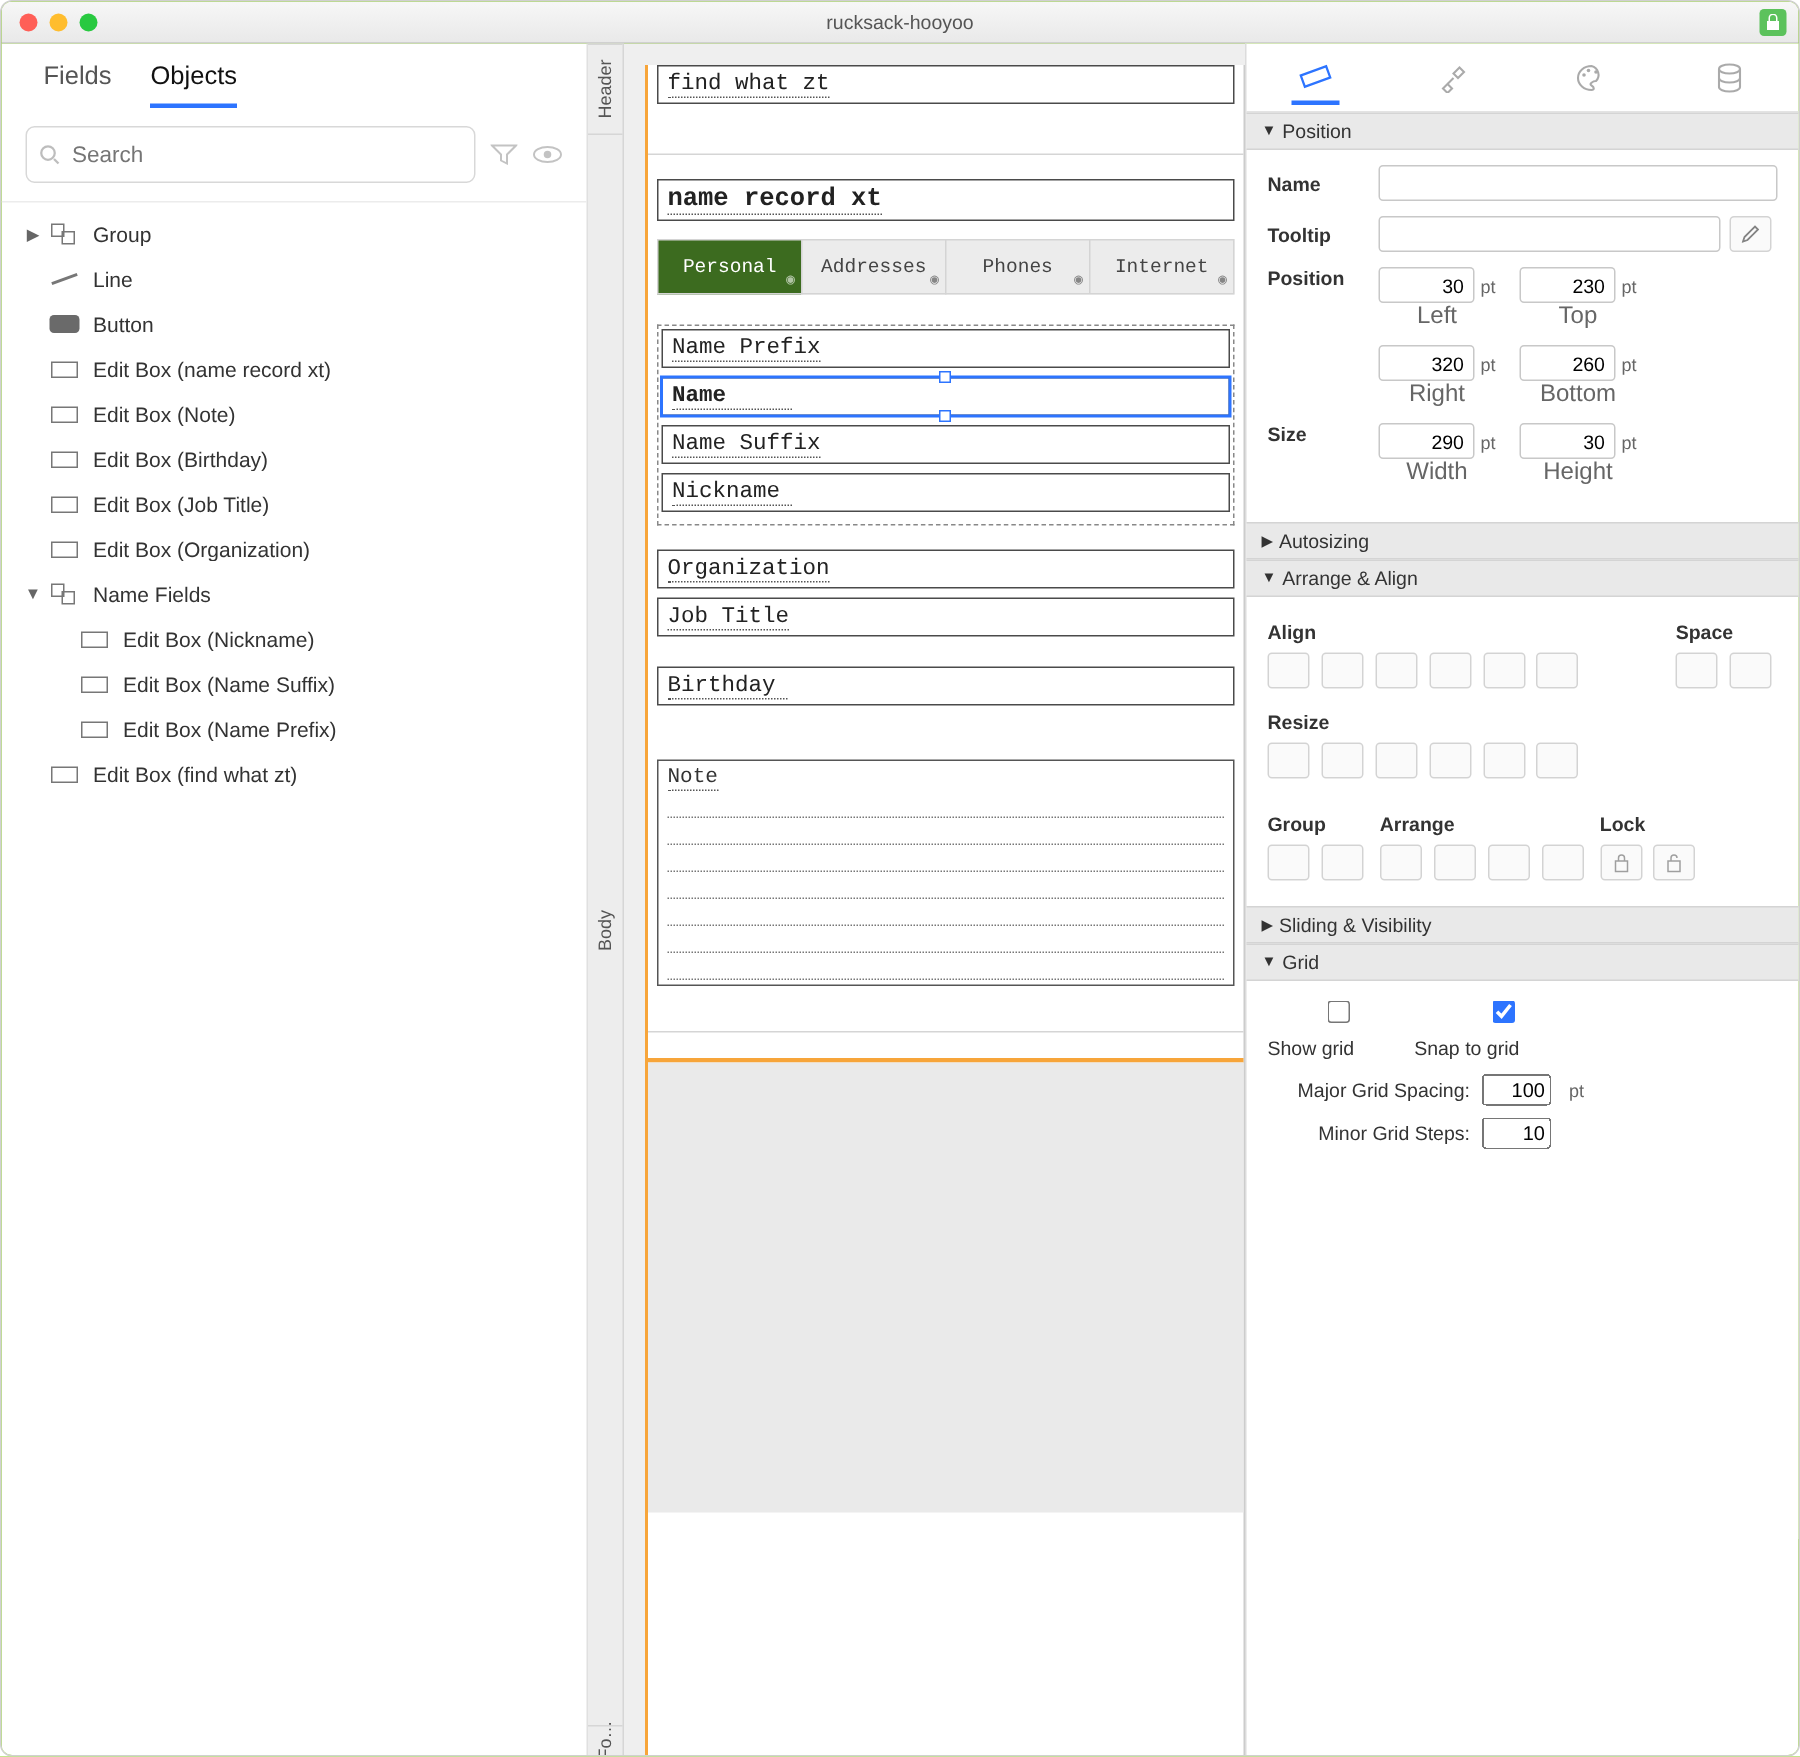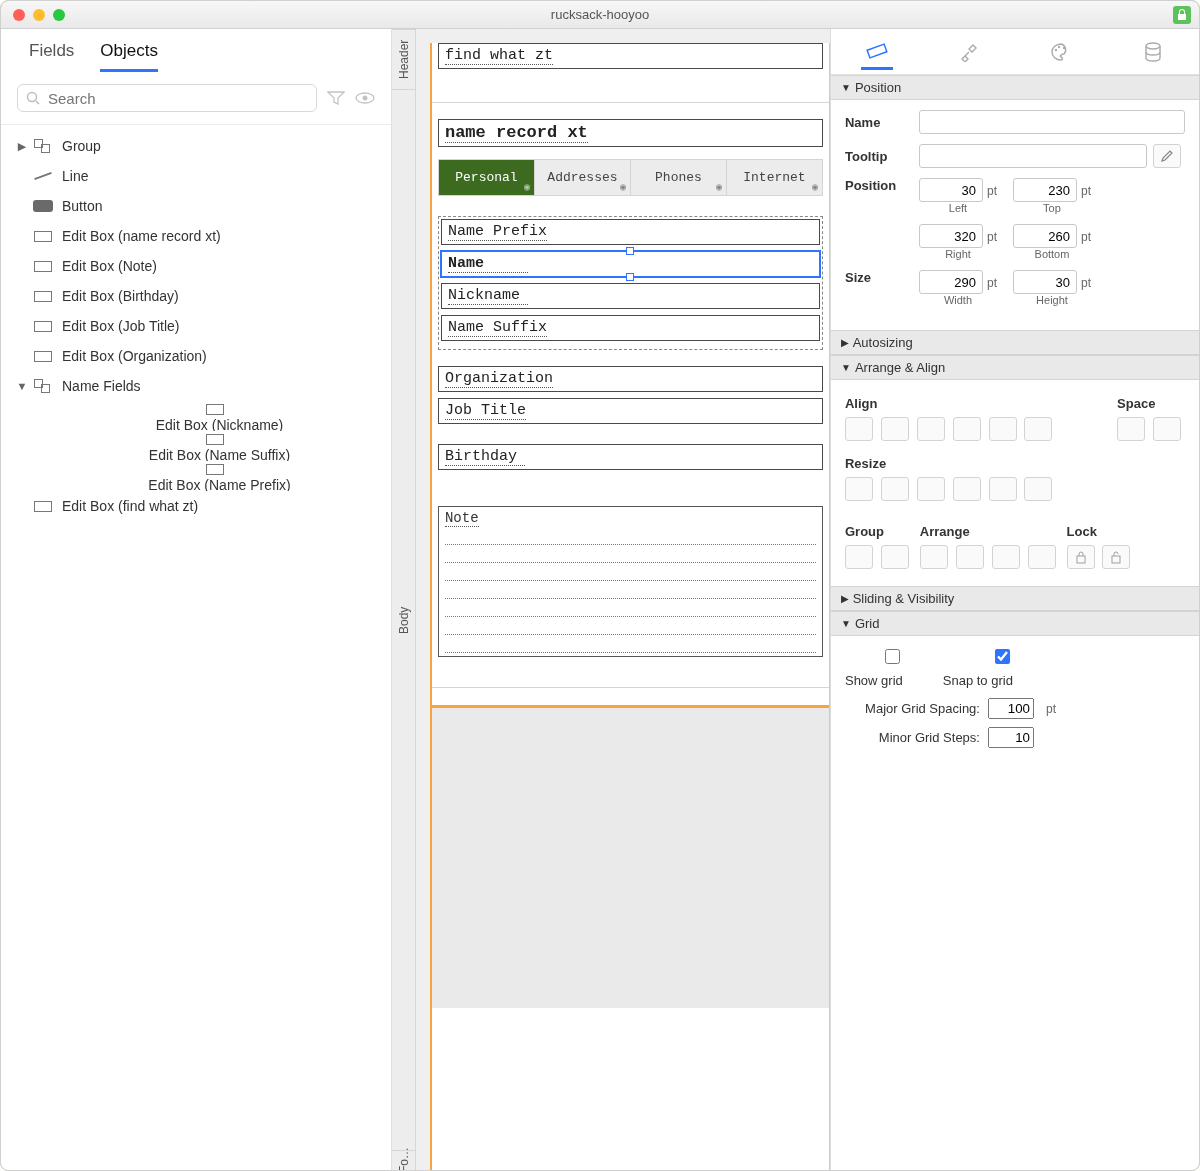--- a/index.html
+++ b/index.html
@@ -20,37 +20,37 @@
   .title{position:absolute;left:0;right:0;text-align:center;color:#555;font-size:13px;}
   .lockbadge{position:absolute;right:8px;top:5px;width:18px;height:18px;
     background:#5cc25c;border-radius:3px;display:flex;align-items:center;justify-content:center;color:#fff;font-size:12px;}
   .content{flex:1;display:flex;min-height:0;}
   .left{width:392px;border-right:1px solid #e0e0e0;display:flex;flex-direction:column;background:#fff;}
   .tabs{display:flex;gap:26px;padding:12px 28px 0 28px;font-size:17px;color:#555;}
   .tab{padding-bottom:8px;cursor:pointer;}
   .tab.active{color:#111;border-bottom:3px solid var(--accent);}
   .searchrow{display:flex;align-items:center;gap:10px;padding:12px 16px;border-bottom:1px solid #ececec;}
   .searchbox{flex:1;display:flex;align-items:center;border:1px solid #d8d8d8;border-radius:6px;
-    background:#fff;height:28px;padding:0 8px;color:var(--muted);}
+    background:#fff;height:38px;padding:0 8px;color:var(--muted);}
   .searchbox svg{margin-right:6px;opacity:.55;}
   .searchbox input{flex:1;border:none;outline:none;font-size:15px;color:#444;}
   .filtericon,.eyeicon{opacity:.5;}
   .tree{flex:1;overflow:auto;padding-top:6px;}
   .node{display:flex;align-items:center;height:30px;padding-left:14px;cursor:default;}
   .node.selected{background:#d7d7d7;}
   .caret{width:14px;text-align:center;color:#666;font-size:11px;margin-right:3px;}
   .ico{width:22px;height:16px;margin-right:8px;display:inline-flex;align-items:center;justify-content:center;}
   .ico-rect{border:1.5px solid #777;width:18px;height:11px;}
   .ico-group{position:relative;width:18px;height:14px;}
   .ico-group::before,.ico-group::after{content:"";position:absolute;border:1px solid #777;width:7px;height:7px;}
   .ico-group::before{left:0;top:0}.ico-group::after{left:7px;top:5px;}
   .ico-line{width:18px;height:2px;background:#777;transform:rotate(-20deg);}
   .ico-btn{width:20px;height:12px;border-radius:3px;background:#6a6a6a;}
   .node .label{flex:1;white-space:nowrap;overflow:hidden;text-overflow:ellipsis;}
-  .indent1{padding-left:47px;flex-direction:column;}
+  .indent1{padding-left:34px;}
   .eye-right{margin-right:12px;opacity:.6;}
 
   .center{flex:1;display:flex;min-height:0;background:#f0f0f0;}
   .part-rail{width:24px;background:#ededed;border-right:1px solid #d6d6d6;display:flex;flex-direction:column;}
   .part{flex:0 0 auto;writing-mode:vertical-rl;transform:rotate(180deg);
     text-align:center;font-size:12px;color:#555;border-bottom:1px solid #d6d6d6;
     display:flex;align-items:center;justify-content:center;padding:6px 0;}
   .part.header{height:60px;}
   .part.body{flex:1;}
   .part.footer{height:20px;}
@@ -85,21 +85,21 @@
   .r-tab.active{opacity:1;border-bottom:3px solid var(--accent);padding-bottom:4px;margin-bottom:-4px;}
   .section-h{background:#e9e9e9;border-top:1px solid #d4d4d4;border-bottom:1px solid #d4d4d4;
     padding:4px 10px;font-size:13px;display:flex;align-items:center;gap:4px;}
   .section-h .tw{font-size:10px;}
   .section-b{padding:10px 14px 14px 14px;}
   .row{display:flex;align-items:center;margin-bottom:10px;}
   .row .lab{width:74px;font-size:13px;font-weight:600;color:#333;}
   .row input[type=text]{border:1px solid #c8c8c8;border-radius:3px;height:24px;padding:0 6px;font-size:13px;}
   .numin{width:64px;text-align:right;}
   .unit{font-size:12px;color:#666;margin-left:4px;}
-  .sub{font-size:11px;color:#666;text-align:center;width:64px;}
+  .sub{font-size:16px;color:#666;text-align:center;width:64px;}
   .pair{display:flex;flex-direction:column;align-items:center;margin-right:16px;}
   .iconbtn{width:28px;height:24px;border:1px solid #c9c9c9;border-radius:3px;background:#fafafa;
     display:inline-flex;align-items:center;justify-content:center;margin-right:4px;opacity:.8;}
   .subhead{font-size:13px;font-weight:600;margin:6px 0 6px 0;}
   .flexrow{display:flex;align-items:flex-start;gap:7px;}
   .cb{display:flex;align-items:flex-end;gap:6px;font-size:13px;flex-direction:column;}
   .cb input{width:15px;height:15px;accent-color:var(--accent);}
   .griddef{display:flex;align-items:center;gap:8px;font-size:13px;margin-bottom:8px;}
   .griddef input{width:46px;text-align:right;}
   svg{display:block;}
@@ -263,22 +263,22 @@
             </div>
             <div class="tabbar" id="tabbar">
                 <div class="tabbtn active">Personal<span class="tabeye">◉</span></div>
                 <div class="tabbtn">Addresses<span class="tabeye">◉</span></div>
                 <div class="tabbtn">Phones<span class="tabeye">◉</span></div>
                 <div class="tabbtn">Internet<span class="tabeye">◉</span></div>
               </div>
             <div class="group-sel" id="namegroup">
                 <div class="editbox"><span class="dotu" style="">Name Prefix</span></div>
                 <div class="editbox selected"><span class="dotu" style="font-weight:700">Name</span><span class="handle hN"></span><span class="handle hS"></span></div>
+                <div class="editbox"><span class="dotu" style="">Name Suffix</span></div>
                 <div class="editbox"><span class="dotu" style="">Nickname</span></div>
-                <div class="editbox"><span class="dotu" style="">Name Suffix</span></div>
               </div>
             <div id="orgblock">
                 <div class="editbox"><span class="dotu">Organization</span></div>
                 <div class="editbox"><span class="dotu">Job Title</span></div>
               </div>
             <div style="height:14px"></div>
             <div class="editbox">
               <span class="dotu">Birthday</span>
             </div>
             <div style="height:30px"></div>

